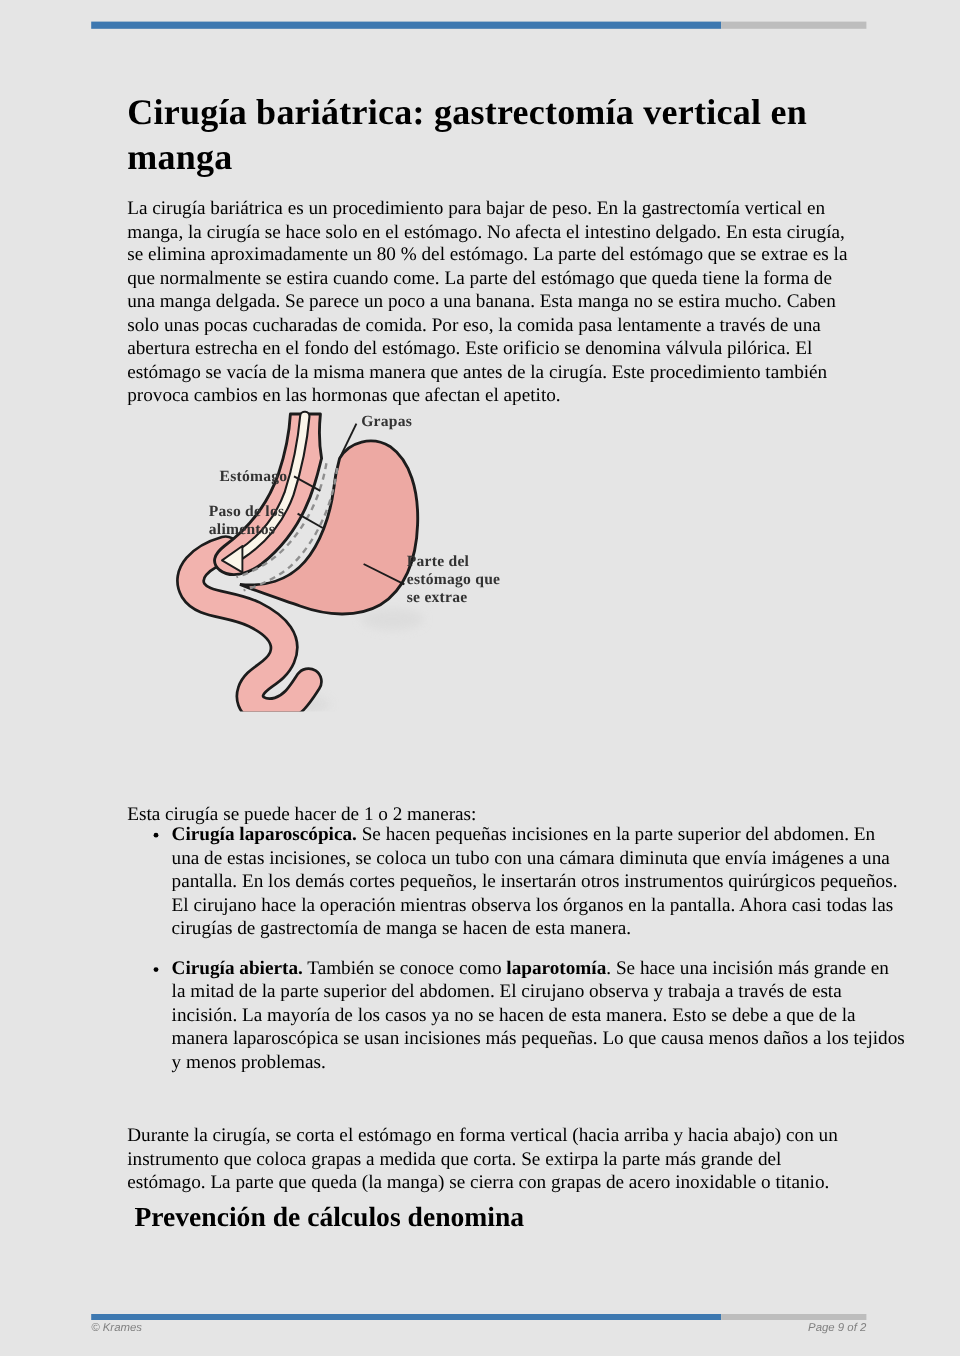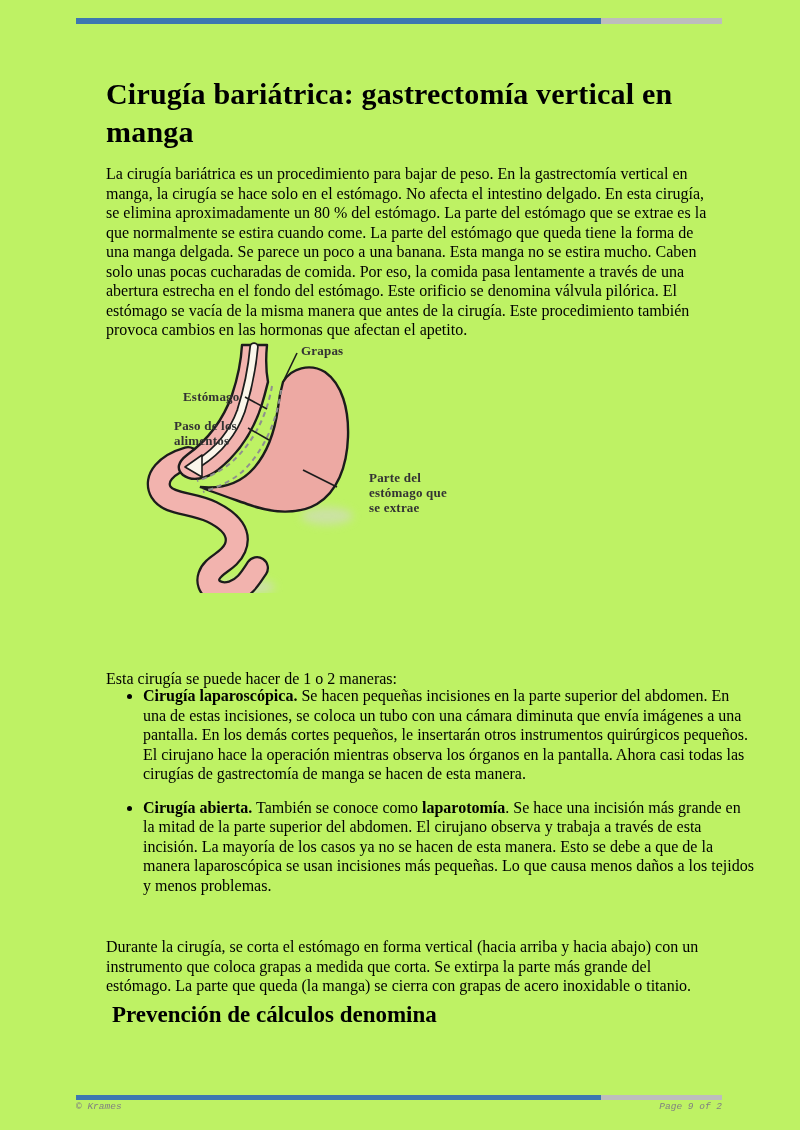--- a/index.html
+++ b/index.html
@@ -1,17 +1,17 @@
 <!DOCTYPE html>
 <html><head>
 <meta charset="utf-8">
 <style>
   html,body{margin:0;padding:0;background:#ffffff;}
   .page{
-    position:relative;width:800px;height:1130px;background:#bef264;
+    position:relative;width:800px;height:1130px;background:#e5e5e5;
     font-family:"Liberation Serif", serif;color:#000;overflow:hidden;
   }
   
   .rule{position:absolute;left:76px;width:646px;display:flex;}
   .rule-top{top:18px;height:6px;}
   .rule-bottom{top:1095px;height:5px;}
   .rule-blue{width:525px;height:100%;background:#3d78b0;}
   .rule-gray{flex:1;height:100%;background:#bdbdbd;}
   
   .title{
@@ -34,25 +34,25 @@
   
   .figure{position:absolute;left:145px;top:341px;width:300px;height:252px;}
   .figure svg{position:absolute;left:0;top:0;}
   .fig-label{
     position:absolute;font-family:Liberation Serif, serif;
     font-size:13px;font-weight:bold;line-height:15px;color:#333;letter-spacing:.2px;
   }
   .lbl-grapas{left:156px;top:2px;white-space:nowrap;}
   .lbl-estomago{left:38px;top:48px;white-space:nowrap;}
   .lbl-paso{left:29px;top:77px;width:92px;}
-  .lbl-parte{left:194px;top:129px;width:78px;margin-left:30px;}
+  .lbl-parte{left:194px;top:119px;width:78px;}
   
   .foot-row{
     position:absolute;left:76px;top:1101px;width:646px;display:flex;justify-content:space-between;
-    font-family:Liberation Mono, monospace;font-style:italic;font-size:9.5px;color:#808080;
+    font-family:Liberation Sans, sans-serif;font-style:italic;font-size:9.5px;color:#808080;
   }
 </style>
 </head>
 <body>
 
 <div class="page">
 
   <div class="rule rule-top">
     <div class="rule-blue"></div>
     <div class="rule-gray"></div>

